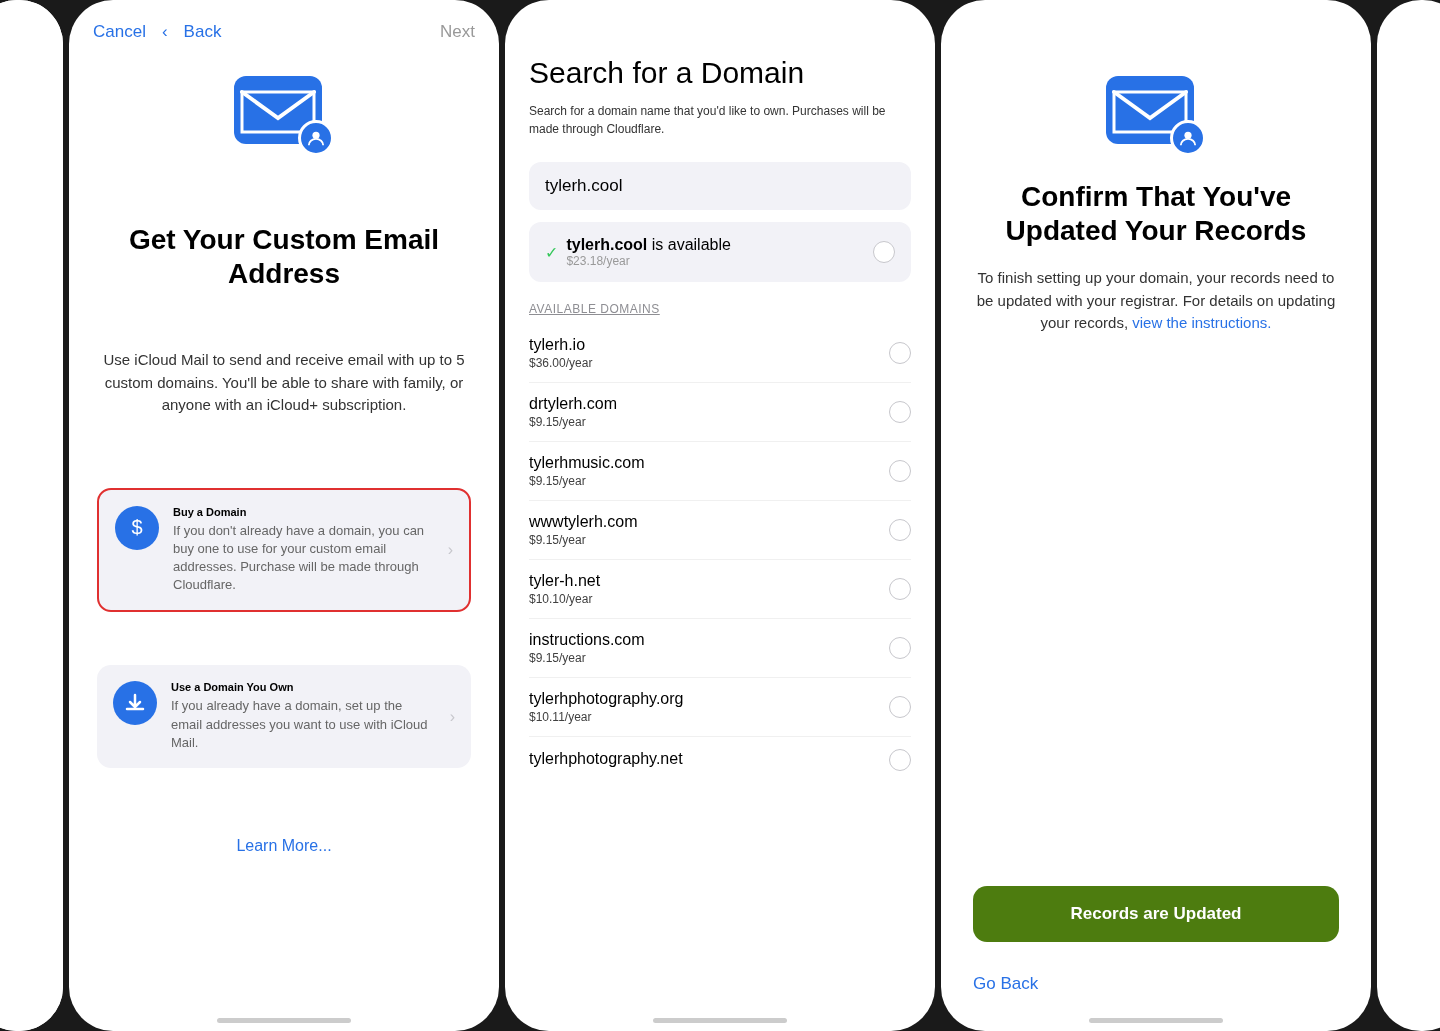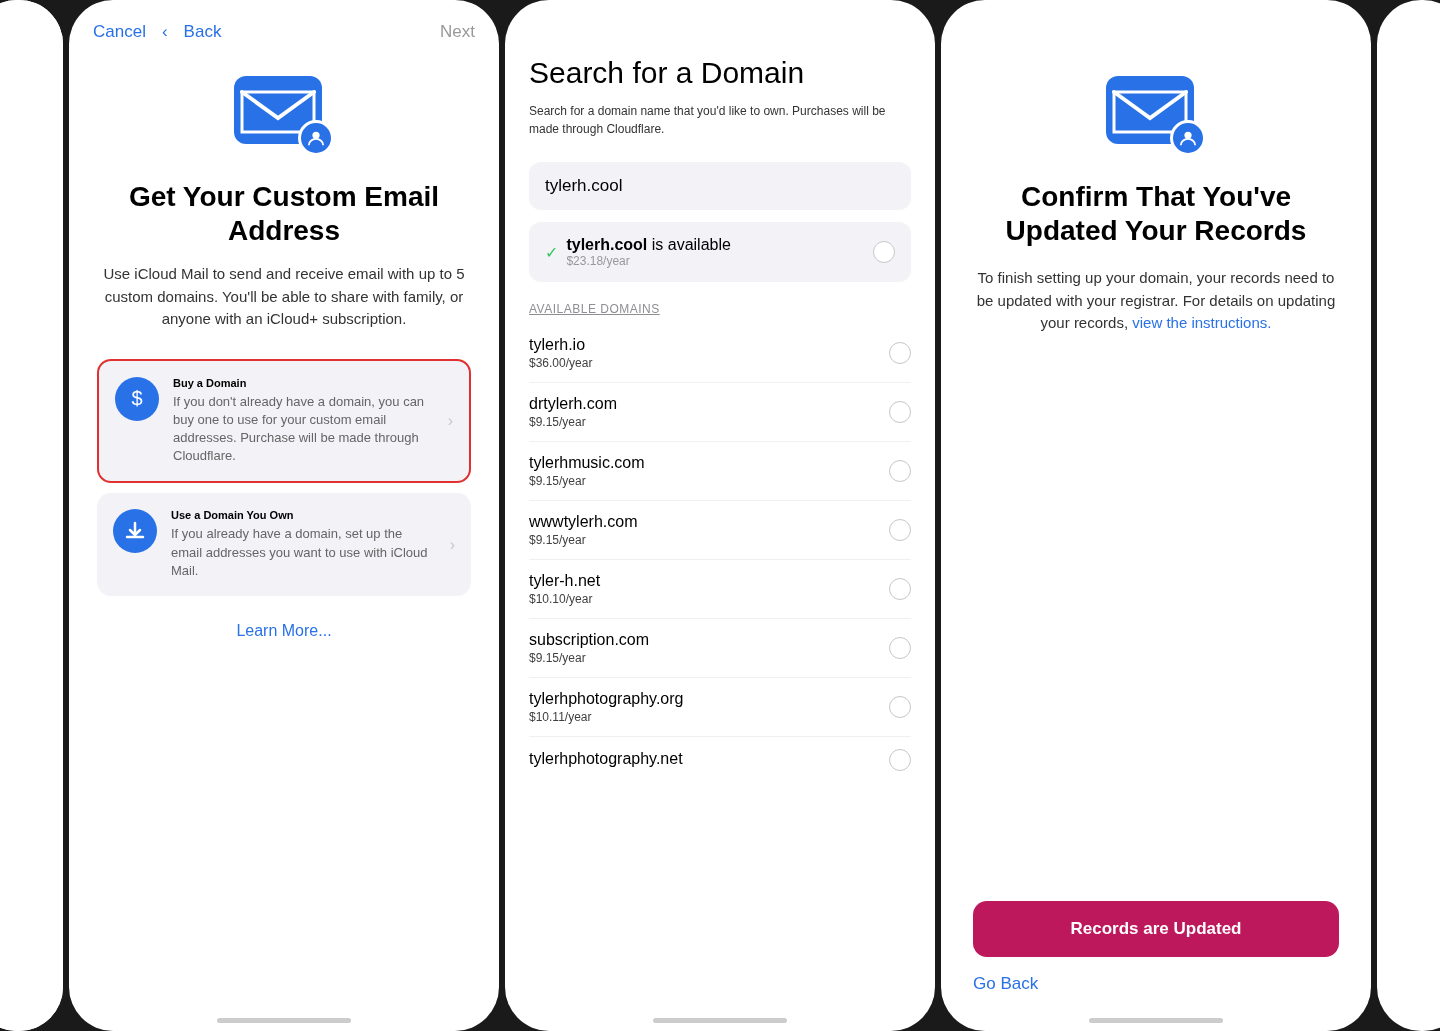--- a/index.html
+++ b/index.html
@@ -61,20 +61,21 @@
       cursor: pointer;
       font-family: inherit;
     }
 
     
     .screen1-content {
       display: flex;
       flex-direction: column;
       align-items: center;
       padding: 0 28px 24px;
+      gap: 43px;
     }
     .email-icon-container {
       position: relative;
       width: 100px;
       height: 80px;
       margin: 20px auto 24px;
     }
     .envelope-icon {
       width: 88px;
       height: 68px;
@@ -283,29 +284,29 @@
       line-height: 1.5;
       margin-bottom: 64px;
     }
     .instructions-link {
       color: #2871e6;
       text-decoration: none;
     }
     .records-updated-btn {
       width: 100%;
       padding: 18px;
-      background: #be185d;
+      background: #4d7c0f;
       color: #fff;
       border: none;
       border-radius: 14px;
       font-size: 17px;
       font-weight: 600;
       cursor: pointer;
       font-family: inherit;
-      margin-bottom: 17px;
+      margin-bottom: 32px;
     }
     .go-back-btn {
       color: #2871e6;
       font-size: 17px;
       background: none;
       border: none;
       cursor: pointer;
       font-family: inherit;
     }
     .spacer { flex: 1; }
@@ -441,21 +442,21 @@
         </div>
         <div class="domain-item">
           <div>
             <div class="domain-name">tyler-h.net</div>
             <div class="domain-price">$10.10/year</div>
           </div>
           <div class="radio-btn"></div>
         </div>
         <div class="domain-item">
           <div>
-            <div class="domain-name">subscription.com</div>
+            <div class="domain-name">instructions.com</div>
             <div class="domain-price">$9.15/year</div>
           </div>
           <div class="radio-btn"></div>
         </div>
         <div class="domain-item">
           <div>
             <div class="domain-name">tylerhphotography.org</div>
             <div class="domain-price">$10.11/year</div>
           </div>
           <div class="radio-btn"></div>

